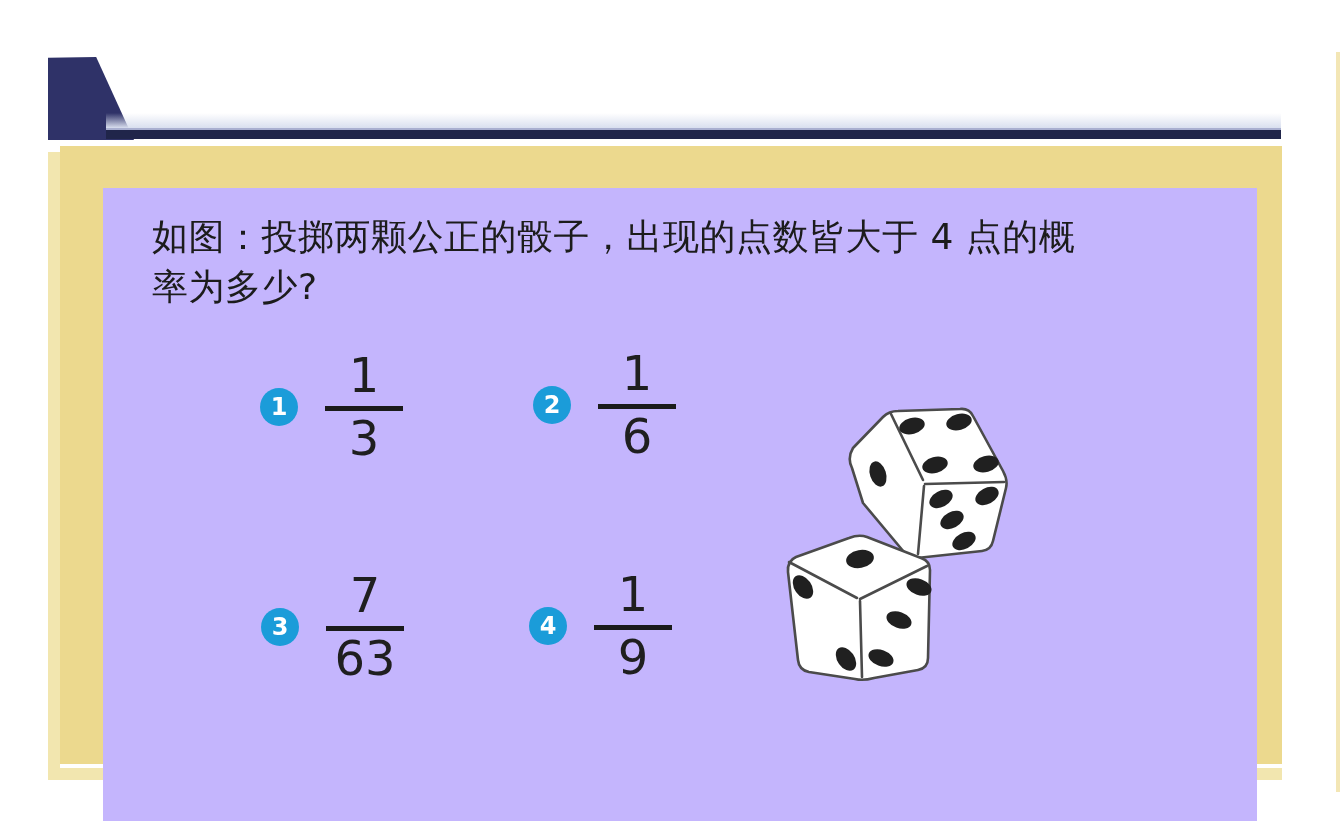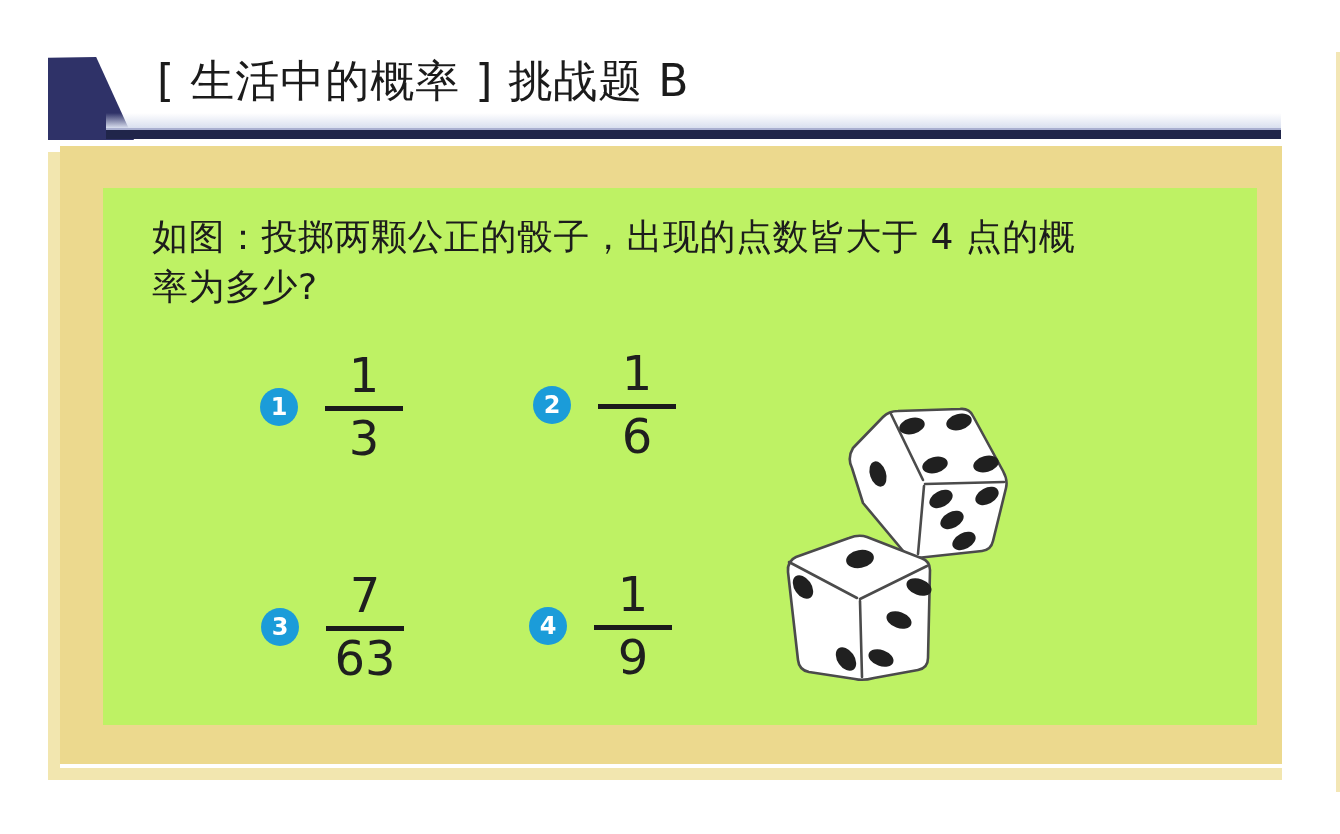--- a/index.html
+++ b/index.html
@@ -63,22 +63,22 @@
   .frame-main {
     position: absolute;
     left: 60px; top: 146px;
     width: 1222px; height: 618px;
     background: var(--frame-tan, #ecd98e);
     border-bottom: 4px solid #ffffff;
   }
   .content-panel {
     position: absolute;
     left: 103px; top: 188px;
-    width: 1154px; height: 537px;
-    background: #bef264;
+    width: 1154px; height: 633px;
+    background: #c4b5fd;
   }
 
   
   .question-text {
     position: absolute;
     left: 49px; top: 24px;
     width: 1020px;
     font-size: 36px;
     line-height: 50px;
     color: #1c1c1c;
@@ -131,21 +131,20 @@
     width: 260px; height: 335px;
   }
   .dice-illustration svg { display: block; width: 100%; height: 100%; }
 </style>
 </head>
 <body>
 
 <div id="stage">
 
   <div class="corner-trapezoid"></div>
-  <div class="page-title">[ 生活中的概率 ] 挑战题 B</div>
   <div class="rule-glow"></div>
   <div class="header-rule"></div>
   <div class="edge-sliver"></div>
 
   <div class="frame-shadow"></div>
   <div class="frame-main"></div>
 
   <div class="content-panel">
 
     <div class="question-text">如图：投掷两颗公正的骰子，出现的点数皆大于 4 点的概

